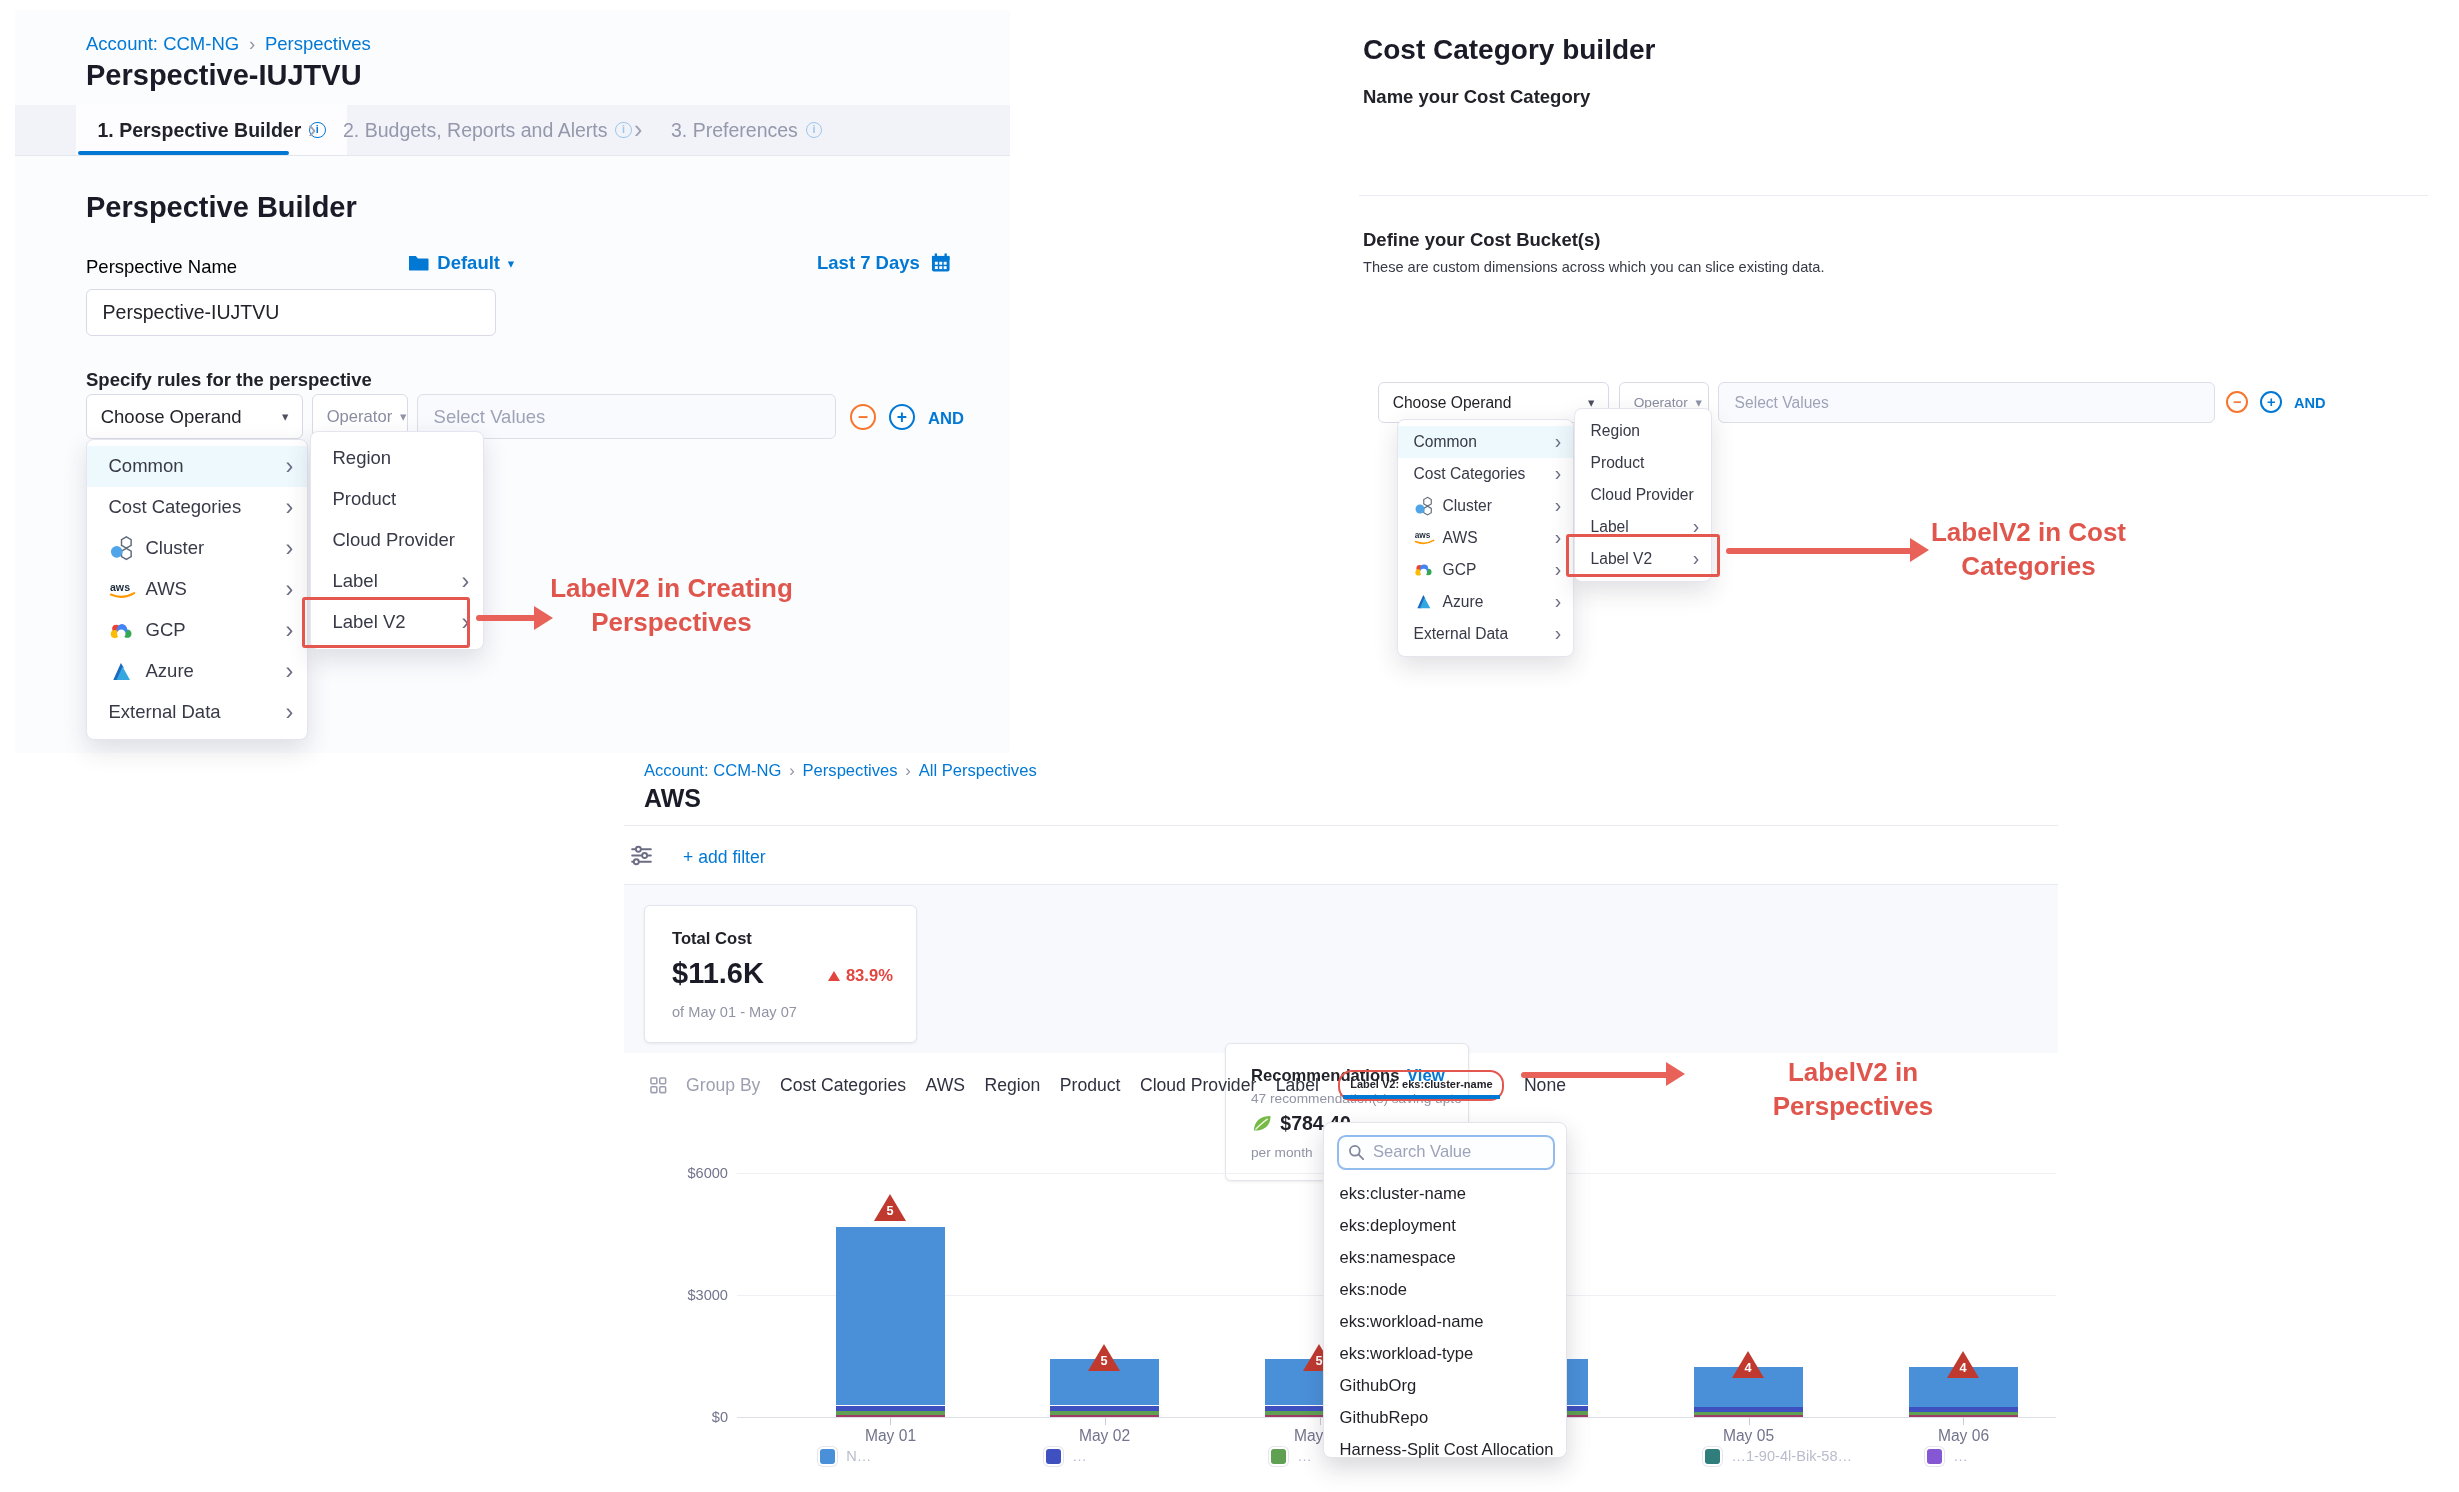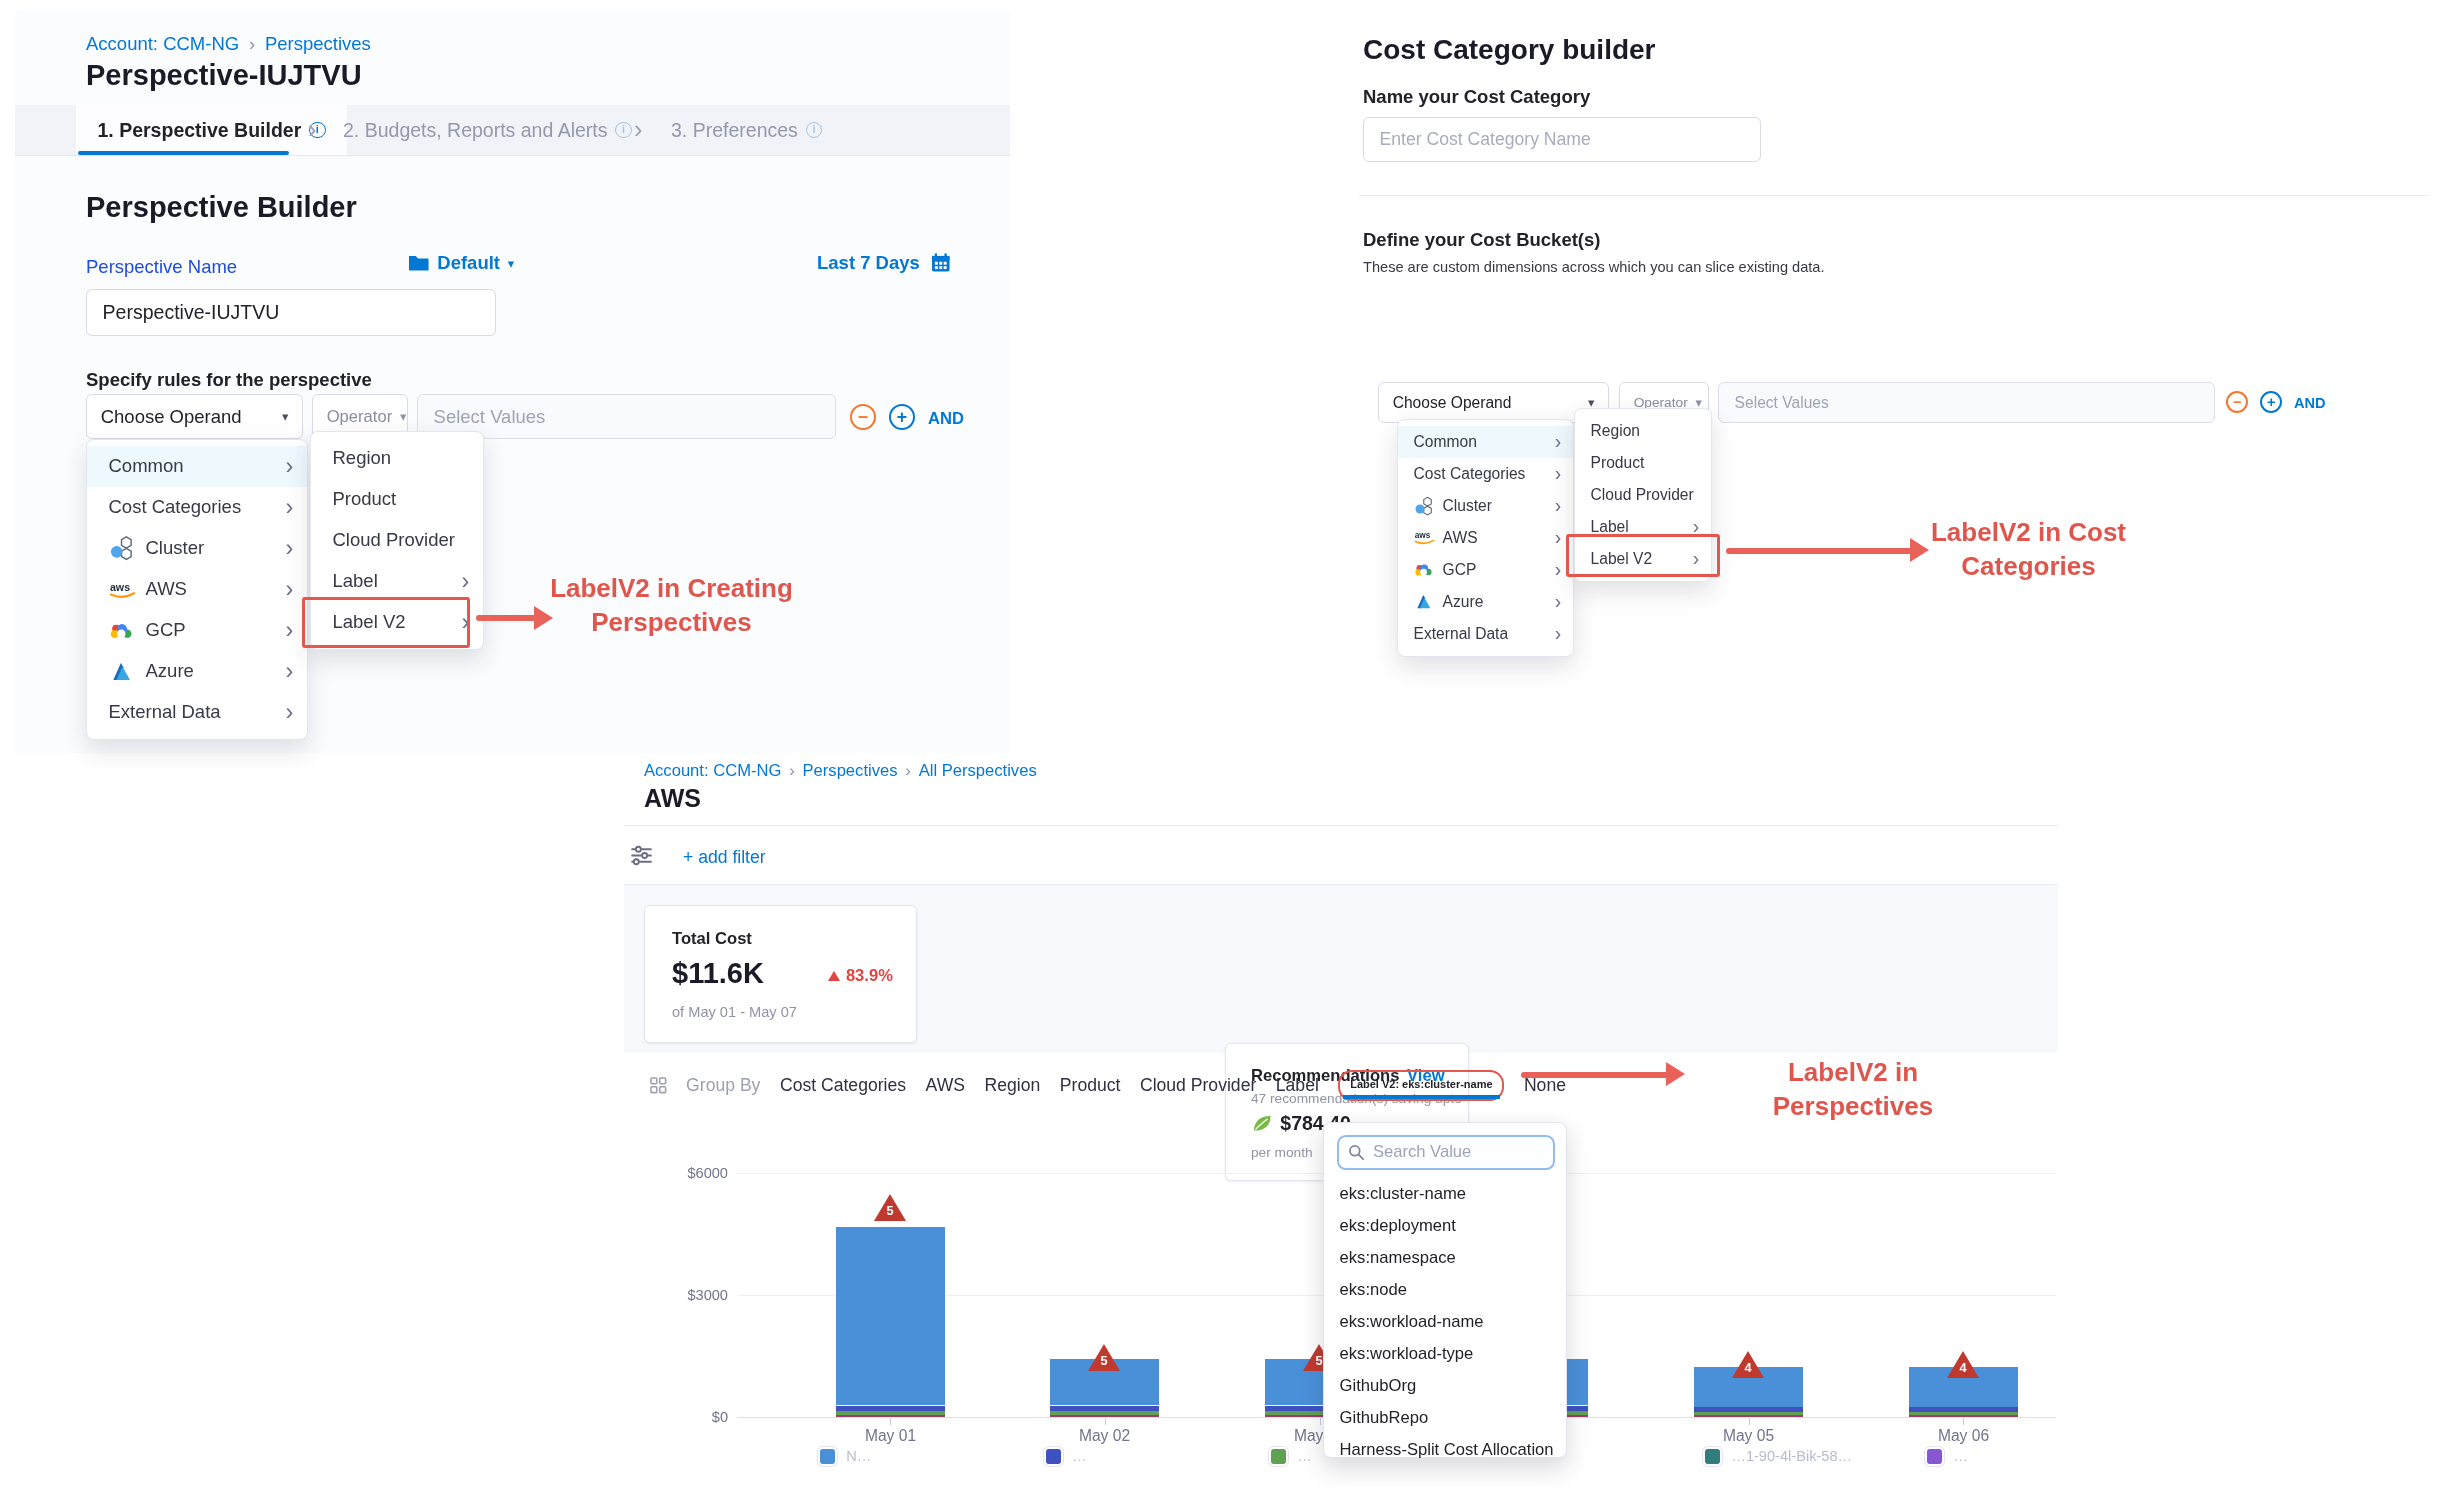--- a/index.html
+++ b/index.html
@@ -43,21 +43,21 @@
   .info { display:inline-block; width:16.6px; height:16.6px; border:1.5px solid #0278d5; color:#0278d5; border-radius:50%; font-size:10.7px; line-height:13.7px; text-align:center; font-weight:bold; margin-left:7.8px; vertical-align:2px; }
   .info.dim { border-color:#9cc6ec; color:#9cc6ec; }
 
   
   .panelA-bg { left:14.6px; top:9.8px; width:995px; height:743px; background:#fbfcfe; border-radius:3.9px; }
   .tab-band { left:14.6px; top:105px; width:995px; height:51px; background:#f1f3f9; border-bottom:1px solid #e4e6ee; }
   .tab { display:flex; align-items:center; font-size:19.5px; }
   .tab-active { font-weight:bold; color:#22222a; background:#fdfdff; }
   .tab-dim { color:#9598ab; }
   .tab-chev { color:#9fa1b2; font-size:25px; }
-  .form-label { font-size:18.5px; color:#1d4ed8; }
+  .form-label { font-size:18.5px; color:#000000; }
   .bold-label { font-size:18.5px; font-weight:bold; color:#22222a; }
 
   
   .card { background:#fff; border:1px solid #e3e5ec; border-radius:5.9px; box-shadow:0 1px 2.9px rgba(40,41,61,.08); position:relative; }
   .card-label { font-size:16.6px; font-weight:bold; color:#22222a; }
   .card-value { font-size:29px; font-weight:bold; color:#1b1b28; }
   .card-period { font-size:14.6px; color:#9293a5; }
   .delta-up { width:0; height:0; border-left:6.8px solid transparent; border-right:6.8px solid transparent; border-bottom:10.7px solid #e2453f; display:inline-block; margin-right:5.9px; }
   .delta-text { color:#e2453f; font-size:16.6px; font-weight:bold; }
   .gb-row { display:flex; align-items:center; gap:19.5px; }
@@ -250,23 +250,20 @@
   <div class="abs red-box" style="left:302px; top:597px; width:168px; height:51px;"></div>
   <div class="abs arrow-line" style="left:476px; top:615px; width:60px; height:5.9px;"></div>
   <div class="abs arrow-head" style="left:534px; top:606px;"></div>
   <div class="abs annotation" style="left:541px; top:571px; width:261px; font-size:26px; line-height:34px;">
     <div>LabelV2 in Creating</div>
     <div>Perspectives</div>
   </div>
 
   <div class="abs page-title" style="left:1363px; top:34px; font-size:28px;">Cost Category builder</div>
   <div class="abs" style="left:1363px; top:86px; font-size:18.5px; font-weight:bold;">Name your Cost Category</div>
-  <div class="abs" style="left:1363px; top:117px; width:398px; height:45px;">
-    <input class="input-box" style="font-size: 17.6px;" placeholder="Enter Cost Category Name">
-  </div>
   <div class="abs" style="left:1359px; top:195px; width:1069px; height:1px; background:#ecedf2;"></div>
   <div class="abs" style="left:1363px; top:229px; font-size:18.5px; font-weight:bold;">Define your Cost Bucket(s)</div>
   <div class="abs" style="left:1363px; top:259px; font-size:14.6px; color:#383946;">These are custom dimensions across which you can slice existing data.</div>
 
 
   <div class="abs select-box" style="left:1378px; top:382px; width:231px; height:41px;">
     <span style="font-size:15.6px; color:#22222a;">Choose Operand</span>
     <span class="caret">▾</span>
   </div>
   <div class="abs select-box" style="left:1619px; top:382px; width:90px; height:41px;">

